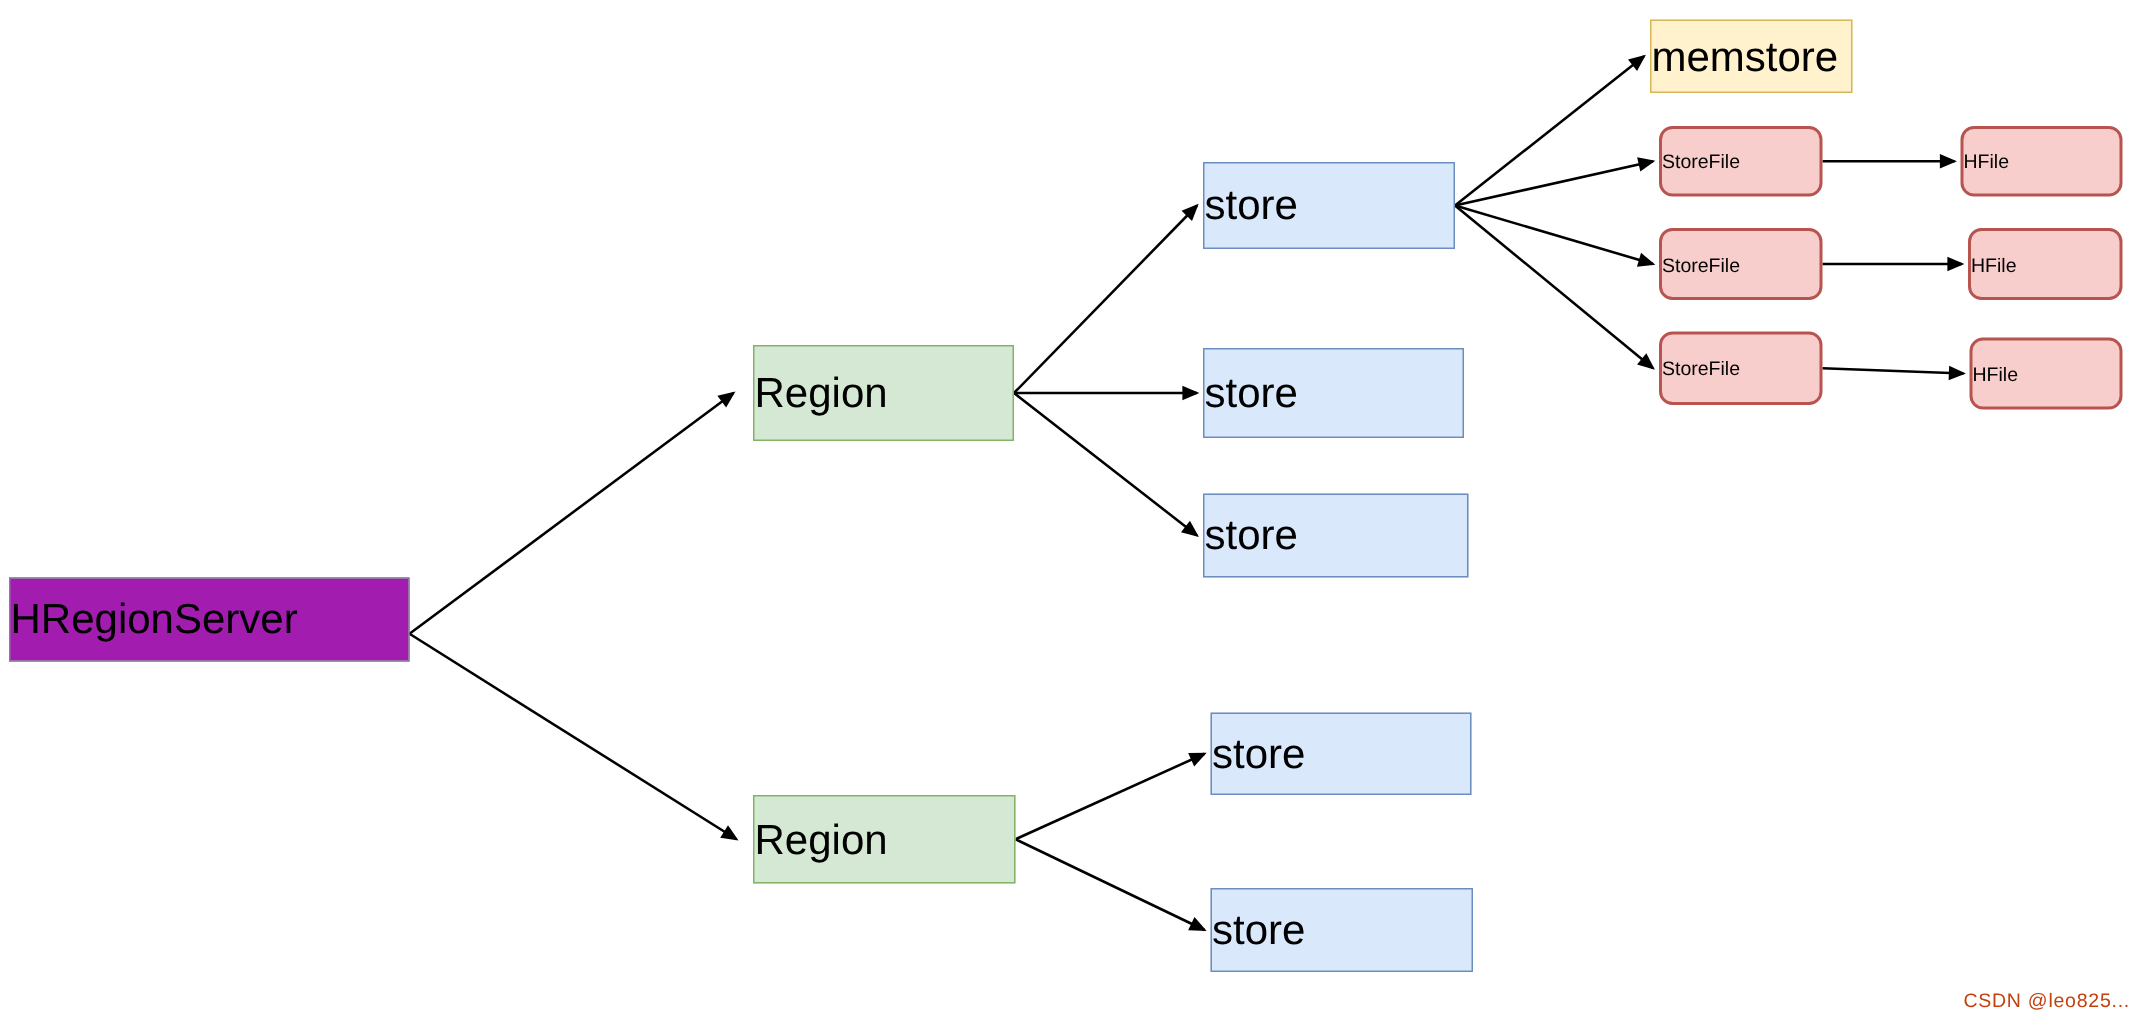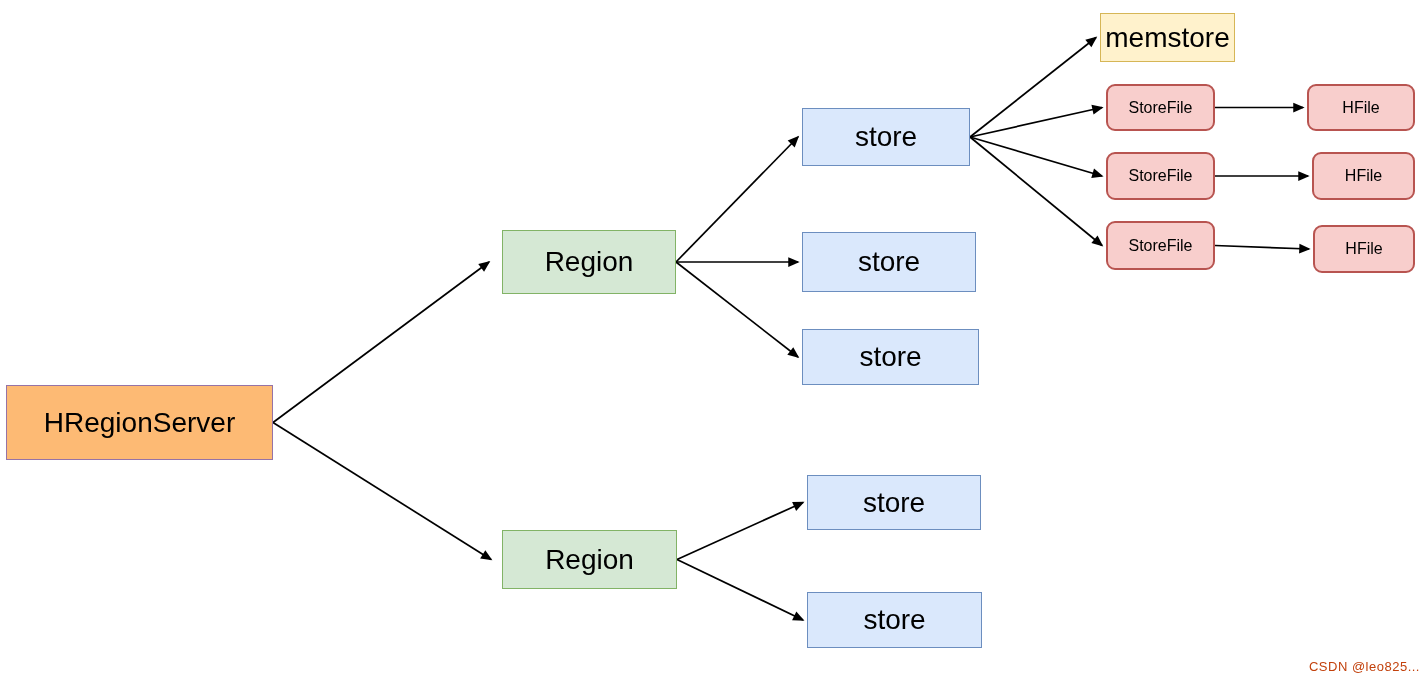--- a/index.html
+++ b/index.html
@@ -14,30 +14,30 @@
   #edges {
     position: absolute;
     left: 0; top: 0;
     width: 1427px; height: 682px;
     pointer-events: none;
   }
   .node {
     position: absolute;
     display: flex;
     align-items: center;
-    justify-content: center;
+    justify-content: flex-start;
     box-sizing: border-box;
     border: 1.5px solid #000;
     color: #000000;
     font-size: 28px;
     white-space: nowrap;
     z-index: 2;
   }
   .node.small {
-    font-size: 16px;
+    font-size: 13px;
     border-radius: 9px;
     border-width: 2px;
   }
   .node.memstore { font-size: 28px; }
   #watermark {
     position: absolute;
     right: 7px;
     bottom: 8px;
     font-size: 13px;
     letter-spacing: 0.5px;
@@ -64,21 +64,21 @@
       <line x1="677" y1="559.5" x2="803" y2="620" stroke="#000000" stroke-width="1.7" marker-end="url(#arrow)"></line>
       <line x1="970" y1="137" x2="1096" y2="37.5" stroke="#000000" stroke-width="1.7" marker-end="url(#arrow)"></line>
       <line x1="970" y1="137" x2="1102" y2="107.5" stroke="#000000" stroke-width="1.7" marker-end="url(#arrow)"></line>
       <line x1="970" y1="137" x2="1102" y2="176" stroke="#000000" stroke-width="1.7" marker-end="url(#arrow)"></line>
       <line x1="970" y1="137" x2="1102" y2="245.5" stroke="#000000" stroke-width="1.7" marker-end="url(#arrow)"></line>
       <line x1="1215" y1="107.5" x2="1303" y2="107.5" stroke="#000000" stroke-width="1.7" marker-end="url(#arrow)"></line>
       <line x1="1215" y1="176" x2="1308" y2="176" stroke="#000000" stroke-width="1.7" marker-end="url(#arrow)"></line>
       <line x1="1215" y1="245.5" x2="1309" y2="249" stroke="#000000" stroke-width="1.7" marker-end="url(#arrow)"></line>
     </svg>
 
-  <div class="node" style="left: 6px; top: 385px; width: 267px; height: 75px; background: #fdba74; border-color: rgb(150, 115, 166); color: rgb(0, 0, 0);">
+  <div class="node" style="left: 6px; top: 385px; width: 267px; height: 56px; background: #a21caf; border-color: rgb(150, 115, 166); color: rgb(0, 0, 0);">
     <span>HRegionServer</span>
   </div>
 
   <div class="node" style="left: 502px; top: 230px; width: 174px; height: 64px; background: rgb(213, 232, 212); border-color: rgb(130, 179, 102); color: rgb(0, 0, 0);">
     <span>Region</span>
   </div>
 
   <div class="node" style="left: 502px; top: 530px; width: 175px; height: 59px; background: rgb(213, 232, 212); border-color: rgb(130, 179, 102); color: rgb(0, 0, 0);">
     <span>Region</span>
   </div>

